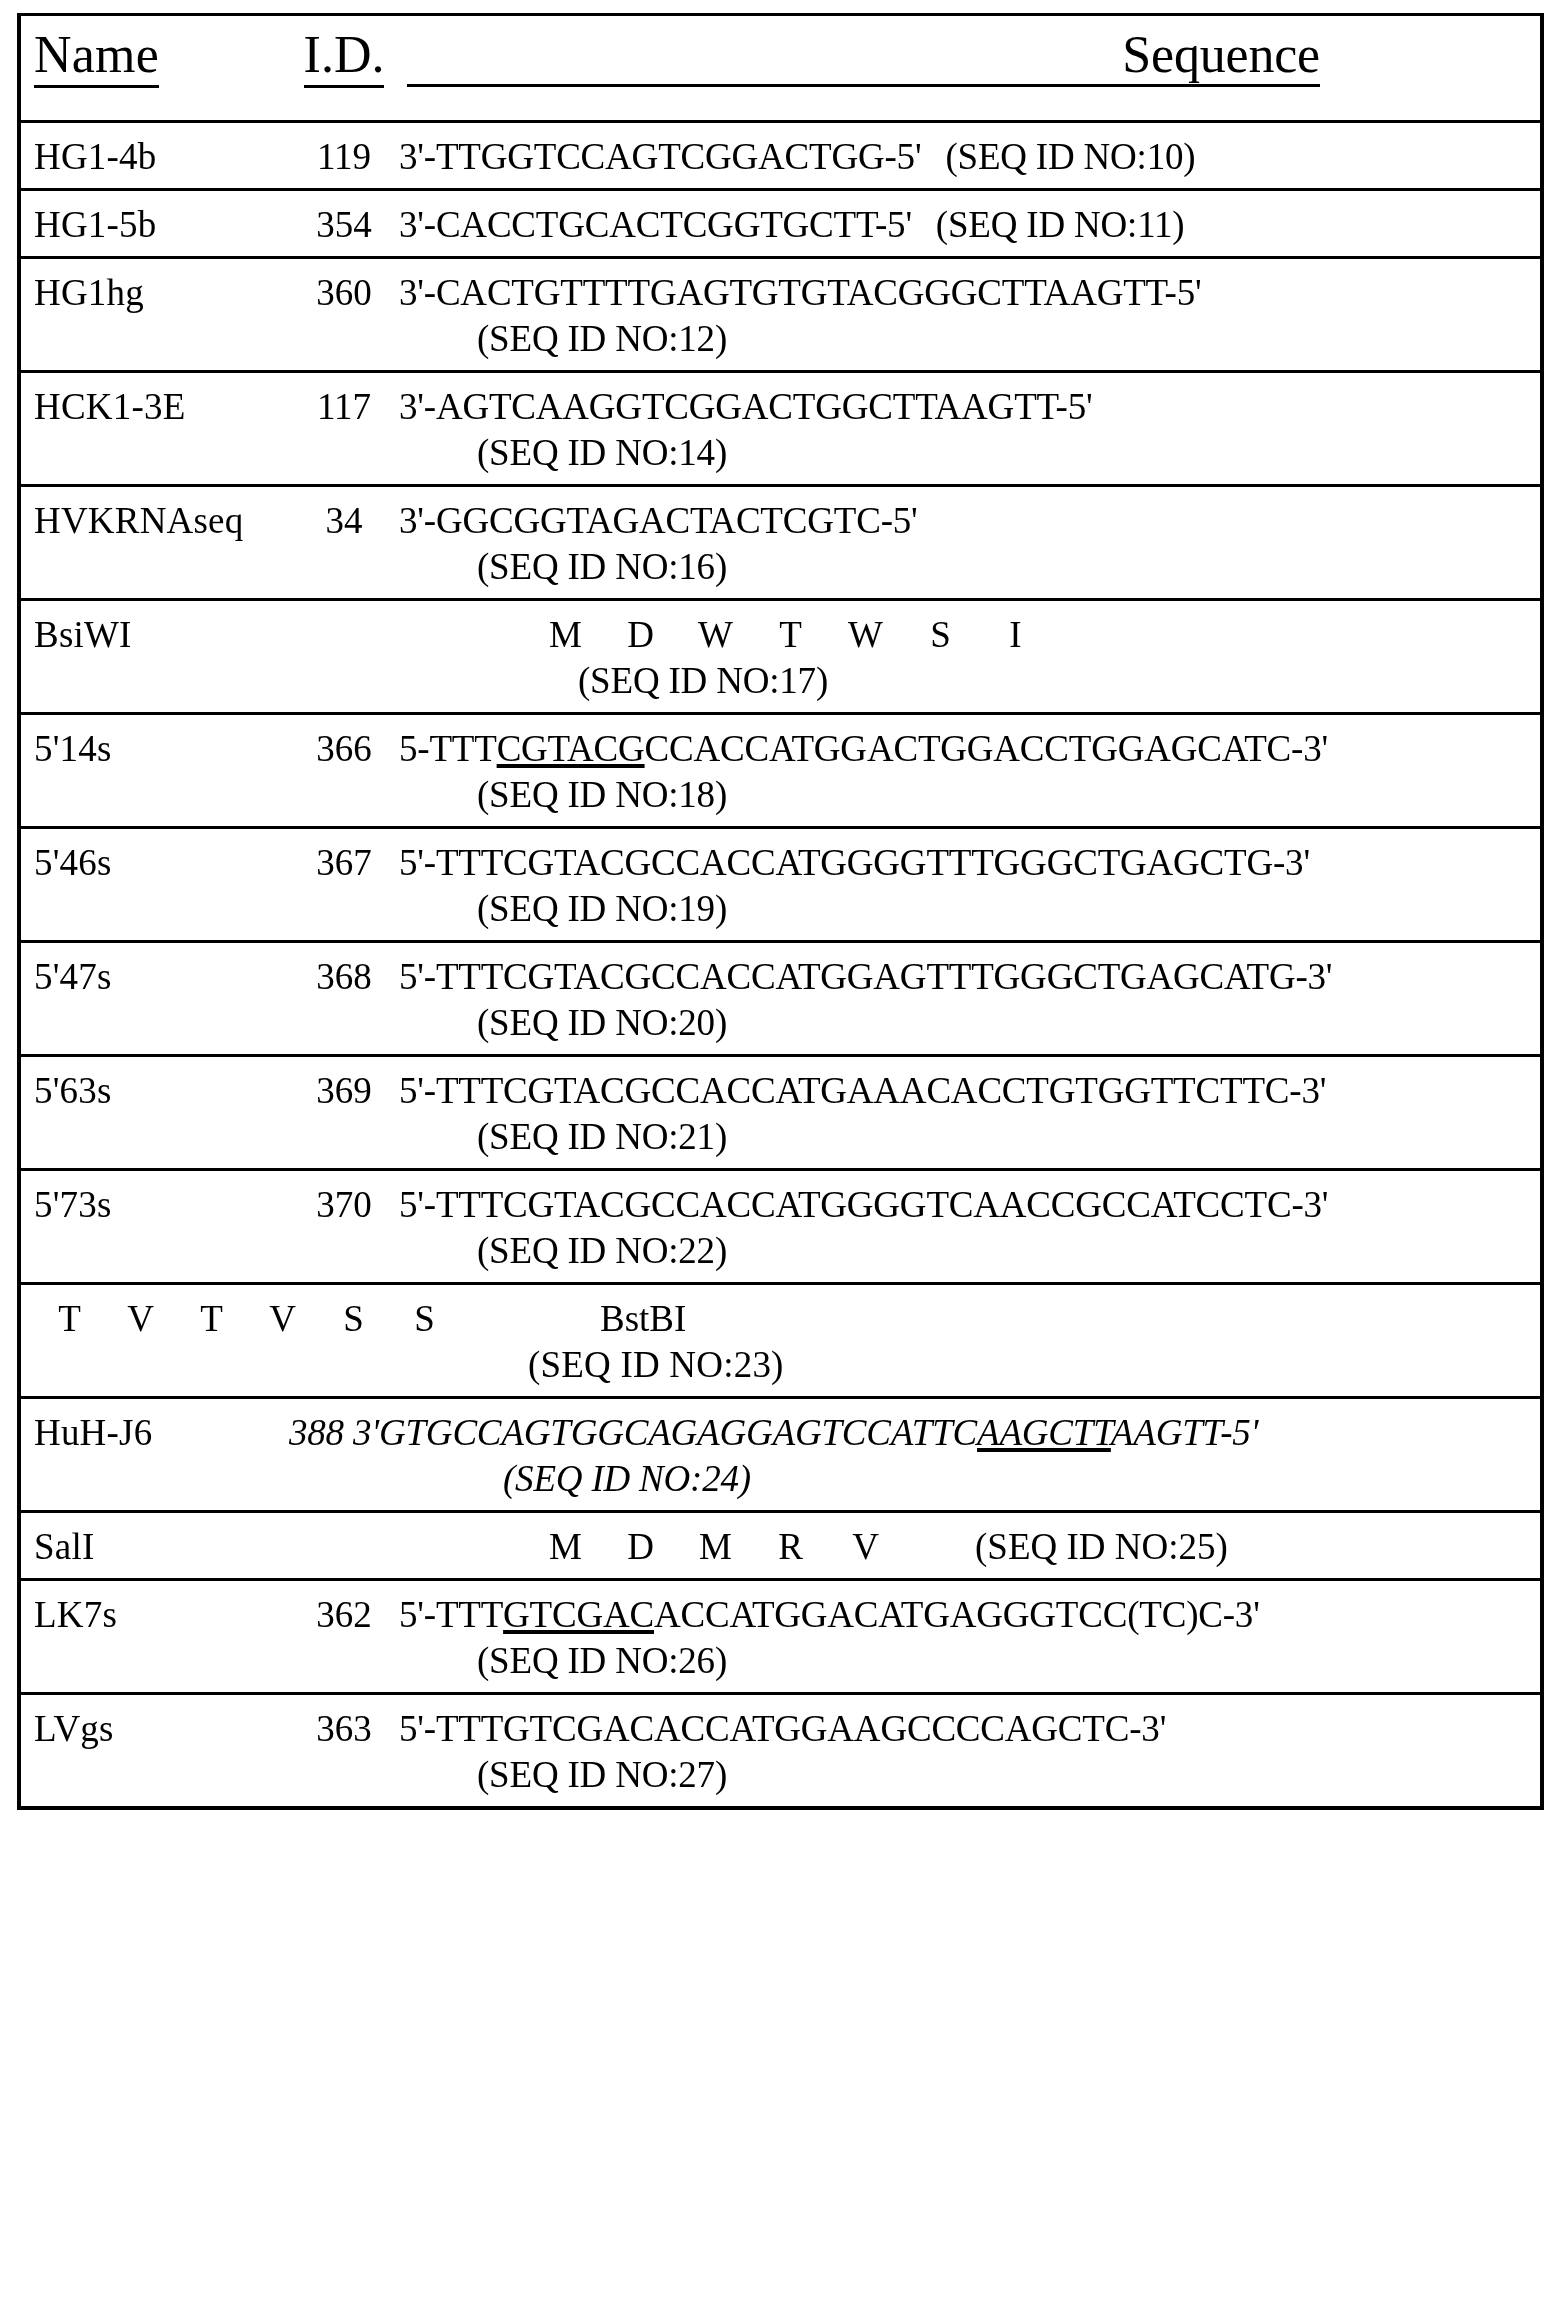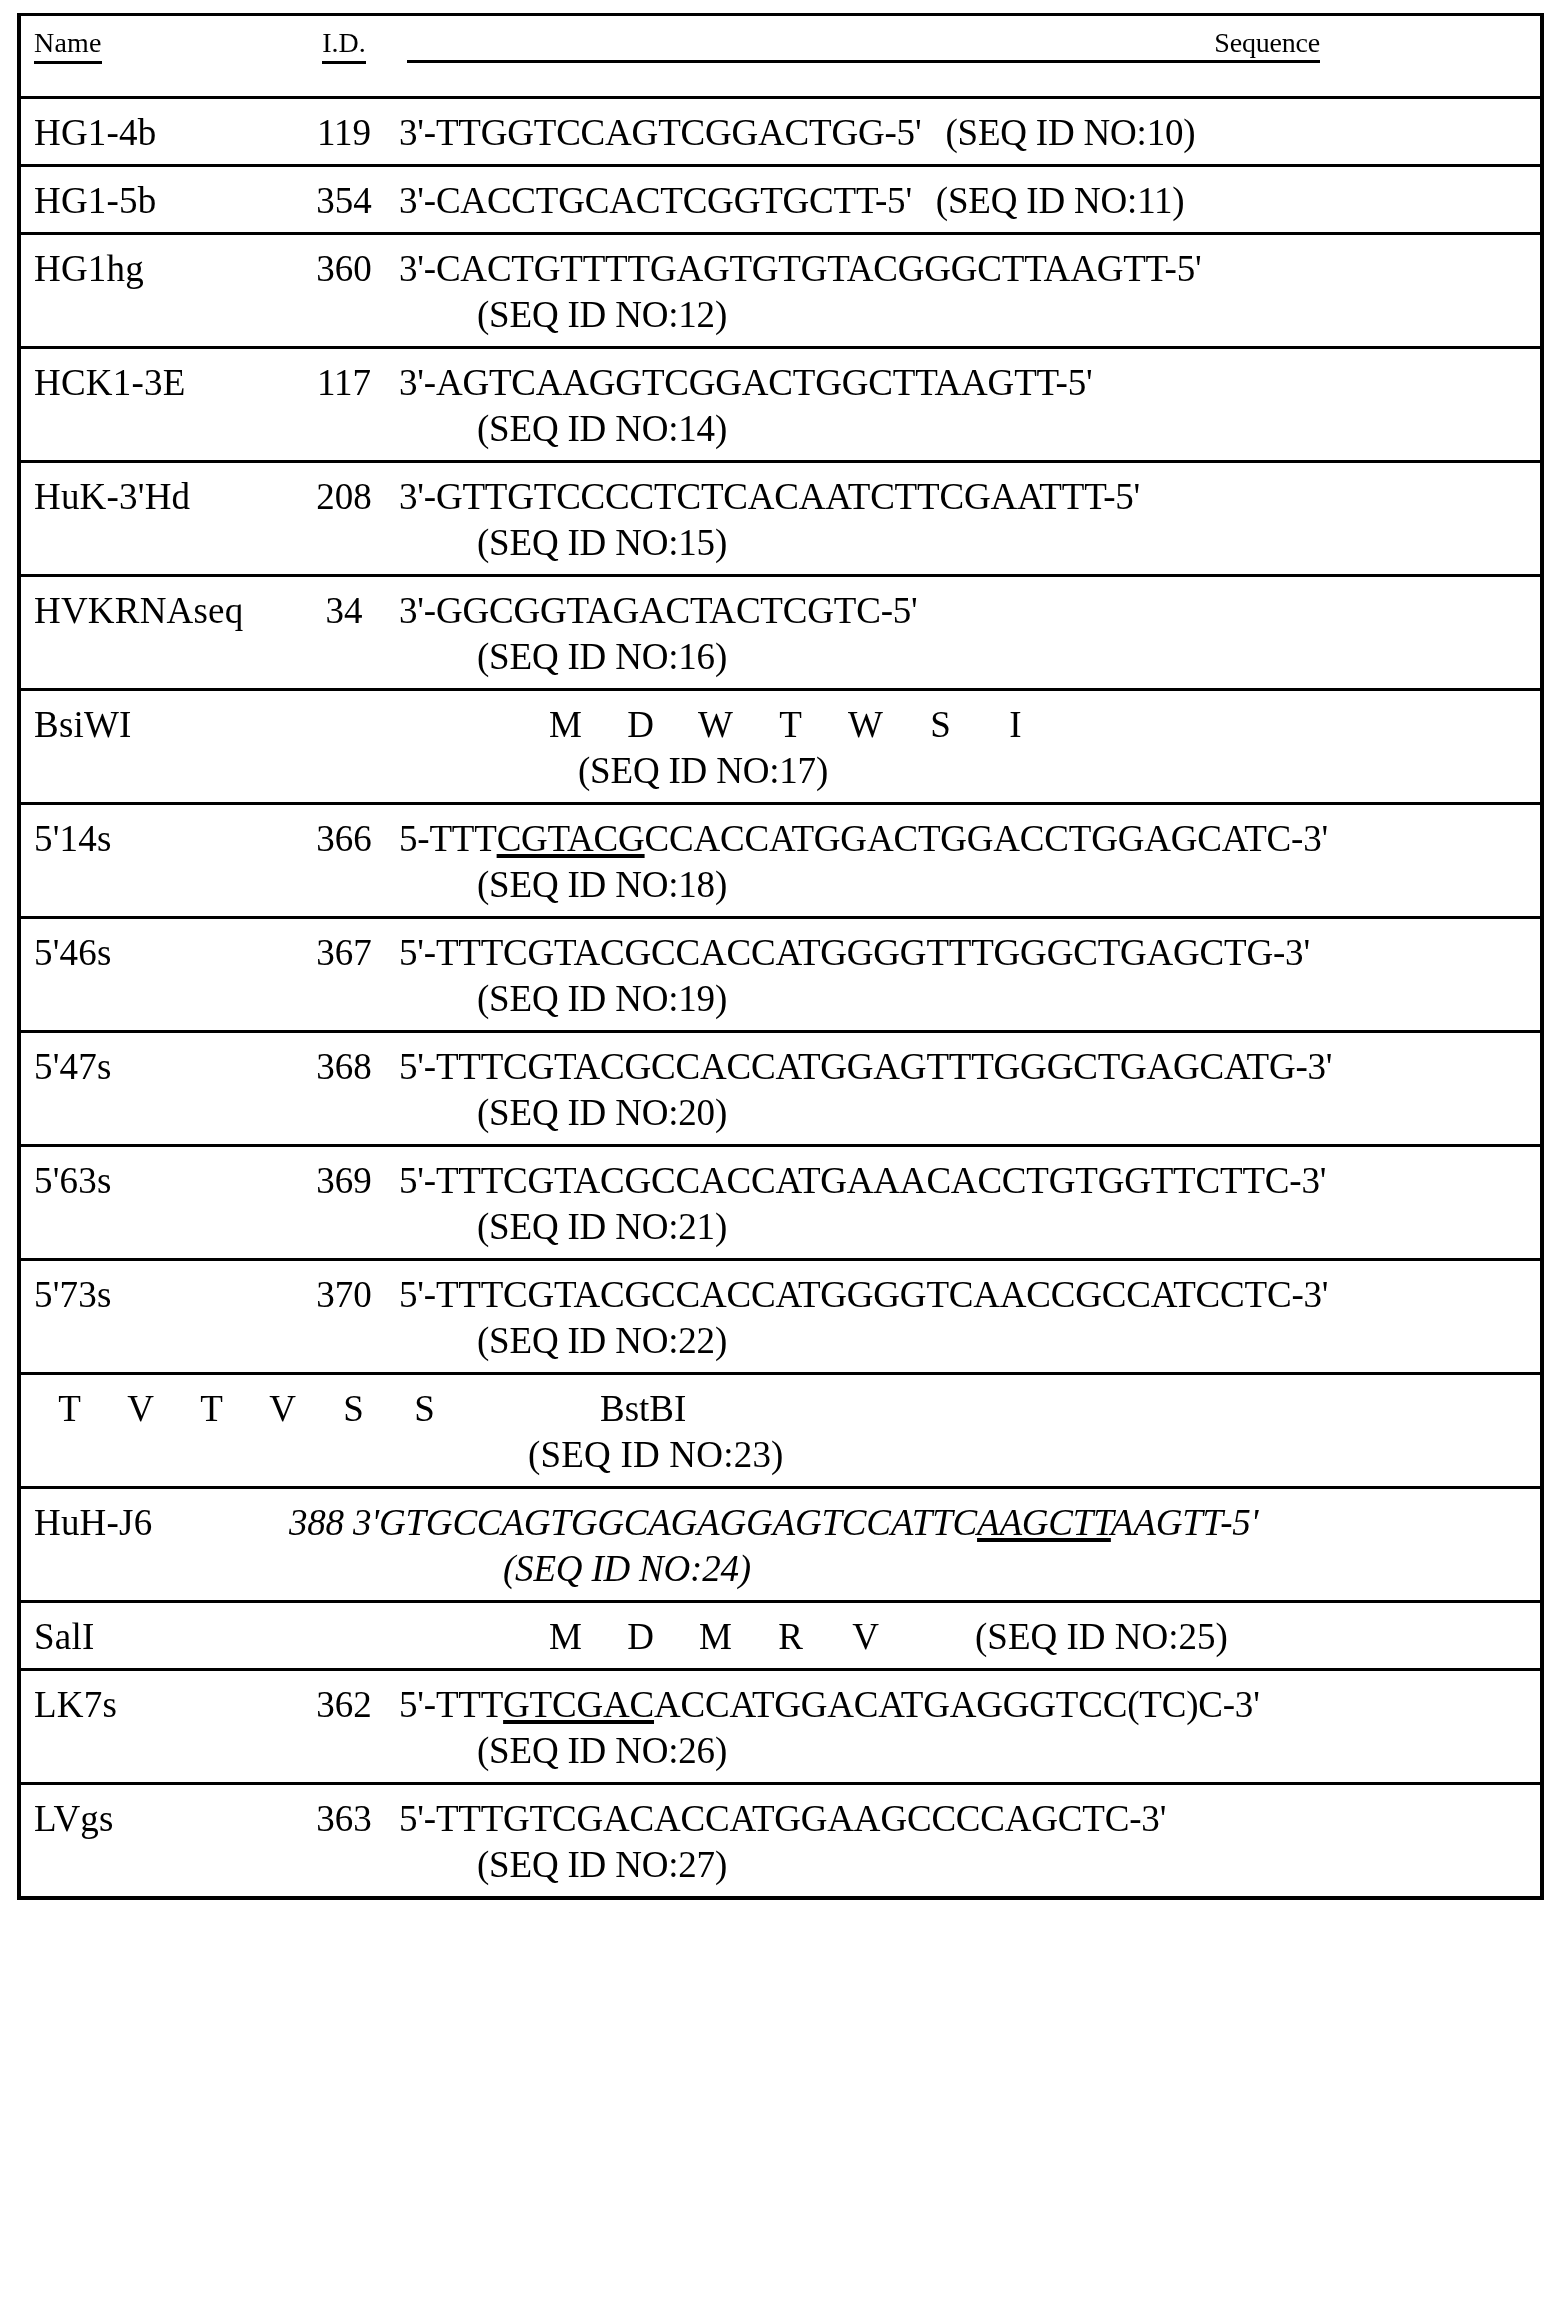--- a/index.html
+++ b/index.html
@@ -62,21 +62,21 @@
     padding: 15px 0 13px 0;
     text-align: center;
     white-space: nowrap;
   }
   .seq-cell {
     padding: 15px 0 13px 0;
     white-space: nowrap;
     letter-spacing: -0.2px;
   }
 
-  .hdr td { font-size: 28px; }
+  .hdr td { font-size: 52px; }
   .hdr .name-cell,
   .hdr .id-cell,
   .hdr .seq-cell {
     padding-top: 13px;
     padding-bottom: 32px;
   }
   .hdr-underline {
     display: inline-block;
     border-bottom: 3.7px solid #000;
     padding-bottom: 3.7px;
@@ -149,28 +149,20 @@
         </tr>
         <tr>
           <td class="name-cell">HCK1-3E</td>
           <td class="id-cell">117</td>
           <td class="seq-cell">
             <span class="seq-line"><span>3'-AGTCAAGGTCGGACTGGCTTAAGTT-5'</span></span>
             <span class="seqid-line">(SEQ ID NO:14)</span>
           </td>
         </tr>
         <tr>
-          <td class="name-cell">HuK-3'Hd</td>
-          <td class="id-cell">208</td>
-          <td class="seq-cell">
-            <span class="seq-line"><span>3'-GTTGTCCCCTCTCACAATCTTCGAATTT-5'</span></span>
-            <span class="seqid-line">(SEQ ID NO:15)</span>
-          </td>
-        </tr>
-        <tr>
           <td class="name-cell">HVKRNAseq</td>
           <td class="id-cell">34</td>
           <td class="seq-cell">
             <span class="seq-line"><span>3'-GGCGGTAGACTACTCGTC-5'</span></span>
             <span class="seqid-line">(SEQ ID NO:16)</span>
           </td>
         </tr>
         <tr>
           <td class="name-cell">BsiWI</td>
           <td class="id-cell"></td>

